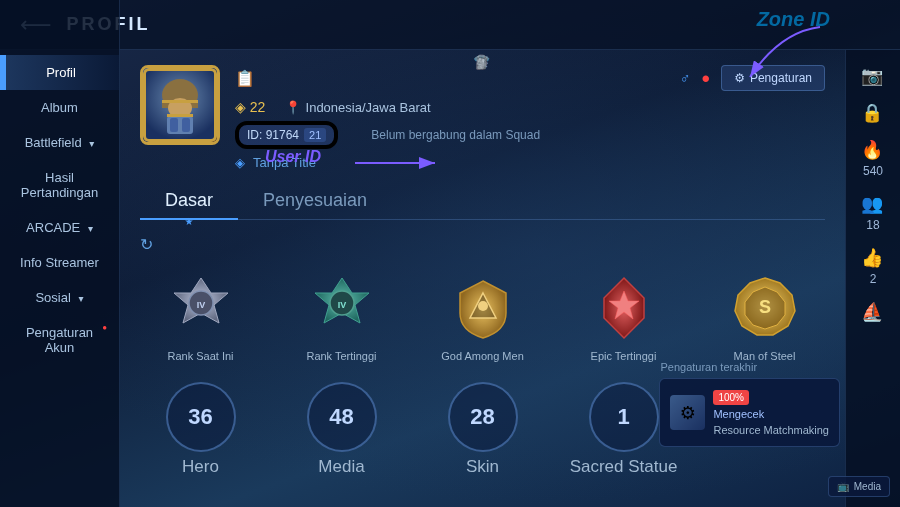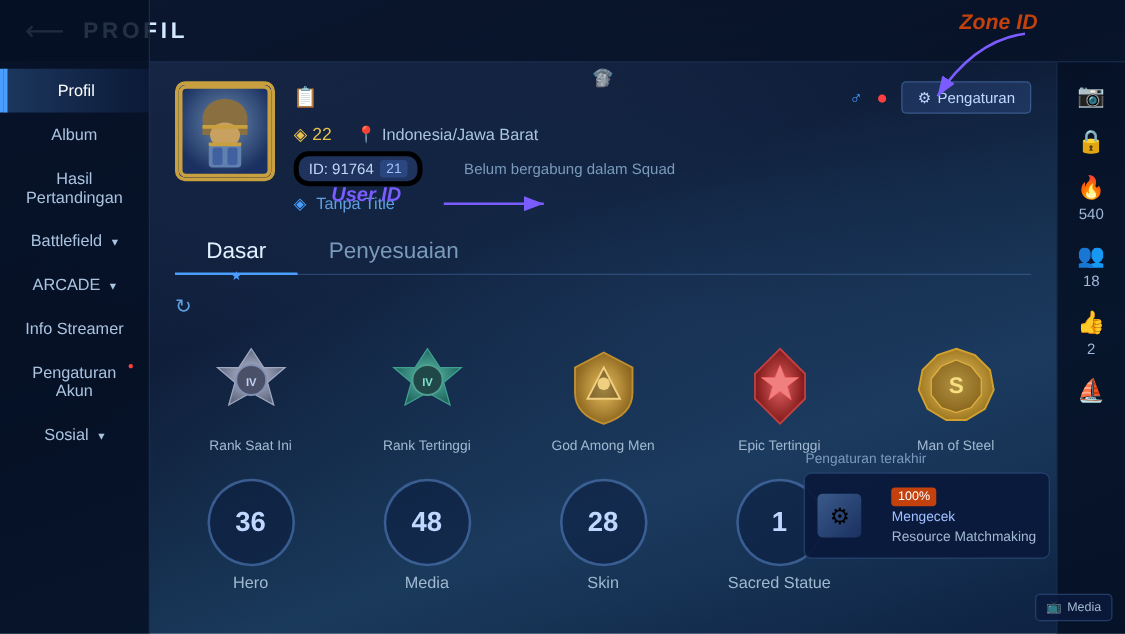--- a/index.html
+++ b/index.html
@@ -328,21 +328,21 @@
       display: flex;
       align-items: center;
       justify-content: center;
       color: #c0d8ff;
       font-size: 22px;
       font-weight: bold;
     }
 
     .stat-label {
       color: #a0b8d0;
-      font-size: 13px;
+      font-size: 17px;
       text-align: center;
     }
 
     
     .right-sidebar {
       position: absolute;
       right: 0;
       top: 50px;
       width: 55px;
       height: 457px;
@@ -375,21 +375,21 @@
     .pengaturan-popup {
       position: absolute;
       bottom: 60px;
       right: 60px;
       background: rgba(10,25,60,0.95);
       border: 1px solid rgba(100,150,220,0.3);
       border-radius: 6px;
       padding: 8px 10px;
       display: flex;
       align-items: center;
-      gap: 24px;
+      gap: 8px;
       min-width: 160px;
     }
 
     .popup-title {
       color: #7a9abc;
       font-size: 11px;
       position: absolute;
       top: -18px;
       left: 0;
     }
@@ -403,21 +403,21 @@
       align-items: center;
       justify-content: center;
       font-size: 18px;
     }
 
     .popup-progress {
       flex: 1;
     }
 
     .progress-badge {
-      background: #c2410c;
+      background: #ef4444;
       color: white;
       font-size: 10px;
       border-radius: 3px;
       padding: 2px 5px;
       margin-bottom: 3px;
       display: inline-block;
     }
 
     .popup-text {
       color: #a0b8d0;
@@ -467,40 +467,40 @@
 </div>
 
 <div class="sidebar">
   <div class="sidebar-item active">
     <span>Profil</span>
   </div>
   <div class="sidebar-item">
     <span>Album</span>
   </div>
   <div class="sidebar-item">
-    <span>Hasil Pertandingan</span>
-  </div>
-  <div class="sidebar-item">
     <span>Battlefield</span>
     <span class="chevron">▾</span>
+  </div>
+  <div class="sidebar-item">
+    <span>Hasil Pertandingan</span>
   </div>
   <div class="sidebar-item">
     <span>ARCADE</span>
     <span class="chevron">▾</span>
   </div>
   <div class="sidebar-item">
     <span>Info Streamer</span>
   </div>
+  <div class="sidebar-item">
+    <span>Sosial</span>
+    <span class="chevron">▾</span>
+  </div>
   <div class="sidebar-item" style="position:relative;">
     <span>Pengaturan Akun</span>
     <span style="color:#ff4040;font-size:8px;position:absolute;top:8px;right:12px;">●</span>
-  </div>
-  <div class="sidebar-item">
-    <span>Sosial</span>
-    <span class="chevron">▾</span>
   </div>
 </div>
 
 <div class="right-sidebar">
   <span class="right-icon">📷</span>
   <span class="right-icon">🔒</span>
   <div class="right-stats">
     <span class="right-stat-icon">🔥</span>
     <span class="right-stat-val">540</span>
   </div>
@@ -738,21 +738,21 @@
       <span class="stat-label">Sacred Statue</span>
     </div>
 
     <div class="stat-item"></div>
 
   </div>
 
 </div>
 
 <div style="position:absolute; top:8px; right:70px;">
-  <span style="color:#c2410c; font-size:17px; font-weight:bold; font-style:italic;text-align:right;">Zone ID</span>
+  <span style="color:#0369a1; font-size:20px; font-weight:bold; font-style:italic;text-align:right;">Zone ID</span>
 </div>
 
 <svg class="annotation-arrow" style="top:22px; right:60px; width:120px; height:70px;">
   <defs>
     <marker id="arrowhead1" markerWidth="8" markerHeight="6" refX="8" refY="3" orient="auto">
       <polygon points="0 0, 8 3, 0 6" fill="#7b5cff"></polygon>
     </marker>
   </defs>
   <path d="M100,5 Q60,10 30,55" stroke="#7b5cff" stroke-width="2" fill="none" marker-end="url(#arrowhead1)"></path>
 </svg>

